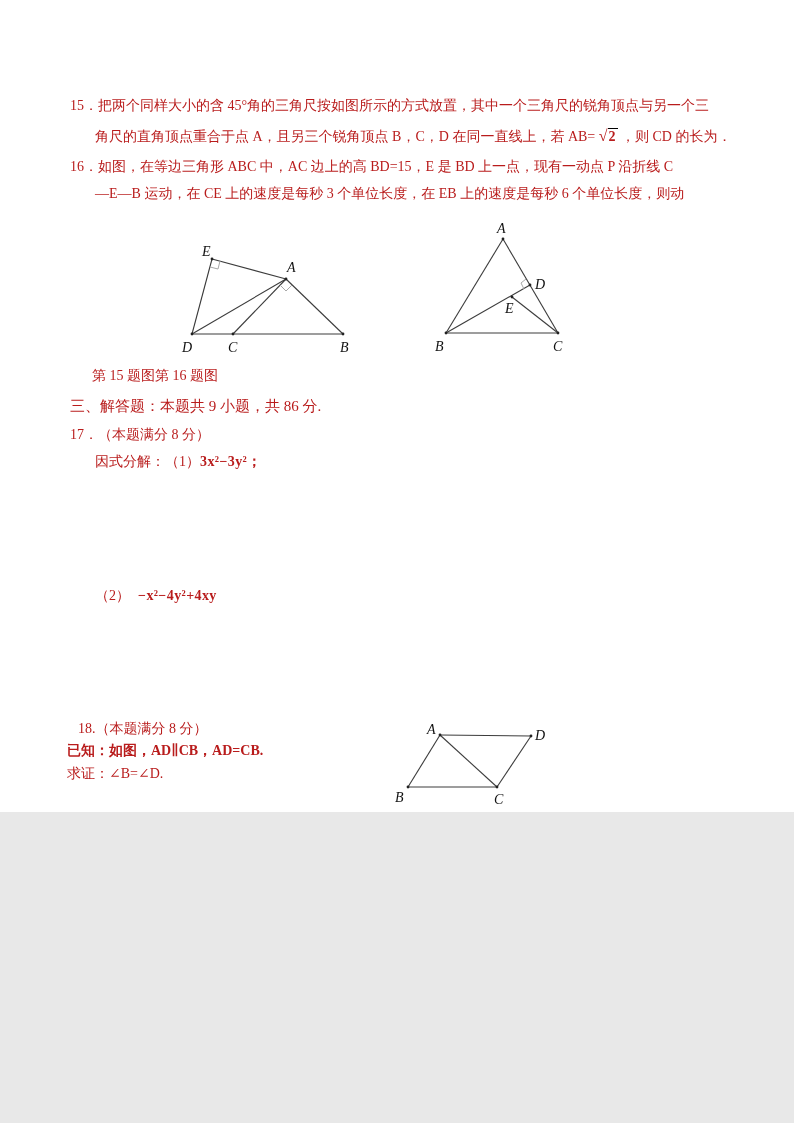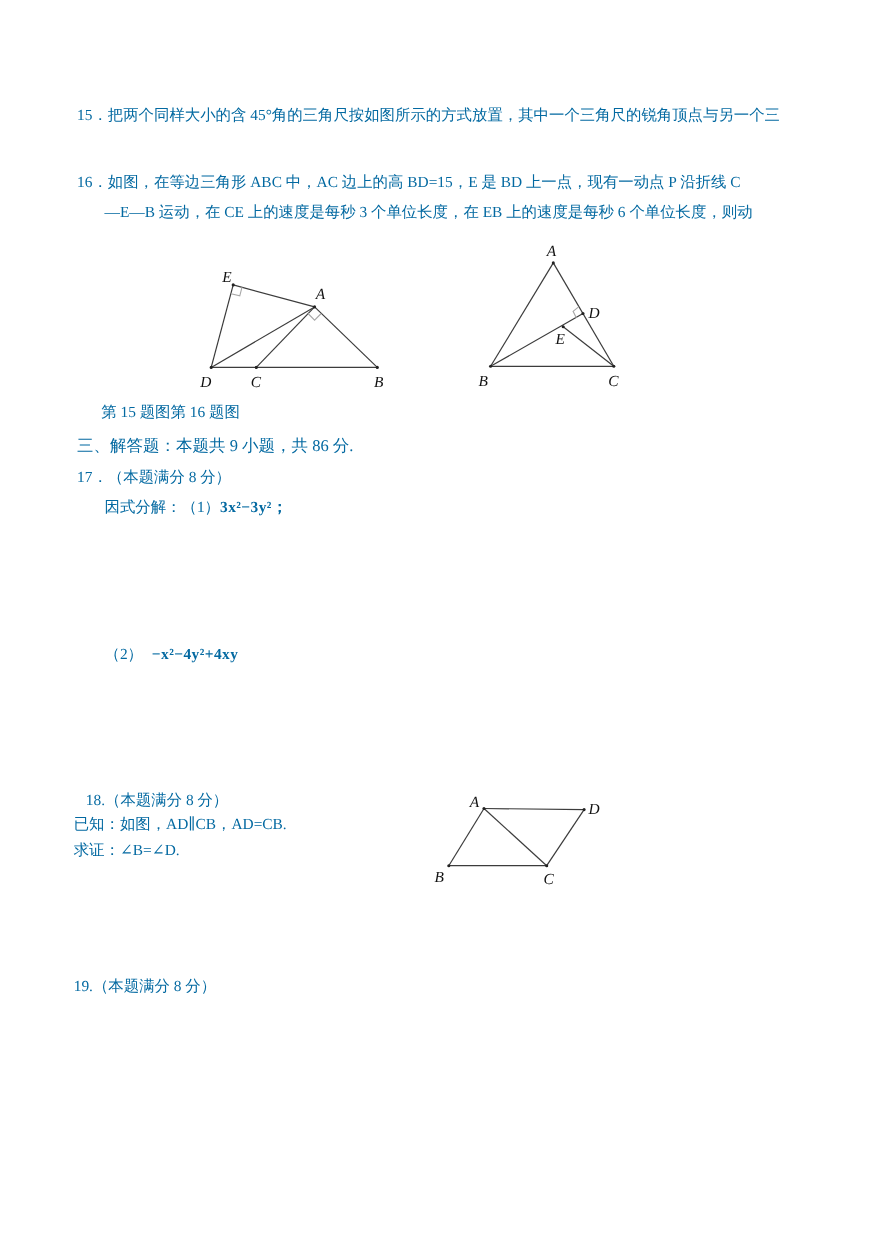--- a/index.html
+++ b/index.html
@@ -1,23 +1,23 @@
 <!DOCTYPE html>
 <html><head>
 <meta charset="utf-8">
 <style>
   html,body { margin:0; padding:0; background:#e8e8e8; }
   .page {
     position:relative;
-    width:794px; height:1123px;
+    width:794px; height:812px;
     margin:0 auto;
     background:#ffffff;
     font-family:"Liberation Serif","DejaVu Serif",serif;
     font-size:14px;
-    color:#0369a1;
+    color:#b91c1c;
     overflow:hidden;
   }
   .t { position:absolute; white-space:nowrap; line-height:20px; }
   .bold { font-weight:bold; }
   .section { font-weight:normal; font-size:15px; }
   .math { font-weight:bold; letter-spacing:0.4px; }
   .sqrt-sign { font-weight:bold; font-size:16px; }
   .radicand { font-weight:bold; border-top:1.5px solid #000; padding:0 2px 0 1px; }
   .fig { position:absolute; }
   .fig svg { display:block; }
@@ -28,20 +28,21 @@
     font-family:"Liberation Serif","DejaVu Serif",serif;
     font-style:italic; font-size:14px; fill:#111;
   }
 </style>
 </head>
 <body>
 
 <div class="page">
 
   <div class="t" style="left:70px; top:96px;"><span>15．把两个同样大小的含 45°角的三角尺按如图所示的方式放置，其中一个三角尺的锐角顶点与另一个三</span></div>
+  <div class="t" style="left:95px; top:126px;"><span>角尺的直角顶点重合于点 A，且另三个锐角顶点 B，C，D 在同一直线上，若 AB= </span><span class="sqrt-sign">√</span><span class="radicand">2</span><span> ，则 CD 的长为．</span></div>
 
   <div class="t" style="left:70px; top:157px;"><span>16．如图，在等边三角形 ABC 中，AC 边上的高 BD=15，E 是 BD 上一点，现有一动点 P 沿折线 C</span></div>
   <div class="t" style="left:95px; top:184px;"><span>—E—B 运动，在 CE 上的速度是每秒 3 个单位长度，在 EB 上的速度是每秒 6 个单位长度，则动</span></div>
 
   <div class="fig" style="left:150px; top:225px;">
     <svg width="280" height="140" viewBox="0 0 280 140">
       <line x1="62" y1="34" x2="136" y2="54"></line>
       <line x1="62" y1="34" x2="42" y2="109"></line>
       <line x1="42" y1="109" x2="193" y2="109"></line>
       <line x1="42" y1="109" x2="136" y2="54"></line>
@@ -84,21 +85,21 @@
   </div>
 
   <div class="t" style="left:92px; top:366px;"><span>第 15 题图第 16 题图</span></div>
   <div class="t section" style="left:70px; top:396px;"><span>三、解答题：本题共 9 小题，共 86 分.</span></div>
 
   <div class="t" style="left:70px; top:425px;"><span>17．（本题满分 8 分）</span></div>
   <div class="t" style="left:95px; top:452px;"><span>因式分解：（1）</span><span class="math">3x²−3y²</span><span class="bold">；</span></div>
   <div class="t" style="left:95px; top:586px;"><span>（2）</span><span style="display:inline-block; width:8px;"></span><span class="math">−x²−4y²+4xy</span></div>
 
   <div class="t" style="left:67px; top:719px;margin-left:11px;"><span>18.（本题满分 8 分）</span></div>
-  <div class="t" style="left:67px; top:741px;"><span>已知：如图，AD∥CB，AD=CB.</span></div>
+  <div class="t" style="left:67px; top:741px;font-weight:bold;"><span>已知：如图，AD∥CB，AD=CB.</span></div>
   <div class="t" style="left:67px; top:764px;"><span>求证：∠B=∠D.</span></div>
 
   <div class="fig" style="left:380px; top:718px;">
     <svg width="215" height="92" viewBox="0 0 215 92">
       <line x1="60" y1="17" x2="151" y2="18"></line>
       <line x1="60" y1="17" x2="28" y2="69"></line>
       <line x1="28" y1="69" x2="117" y2="69"></line>
       <line x1="117" y1="69" x2="151" y2="18"></line>
       <line x1="60" y1="17" x2="117" y2="69"></line>
       <circle cx="60" cy="17" r="1.4"></circle>

